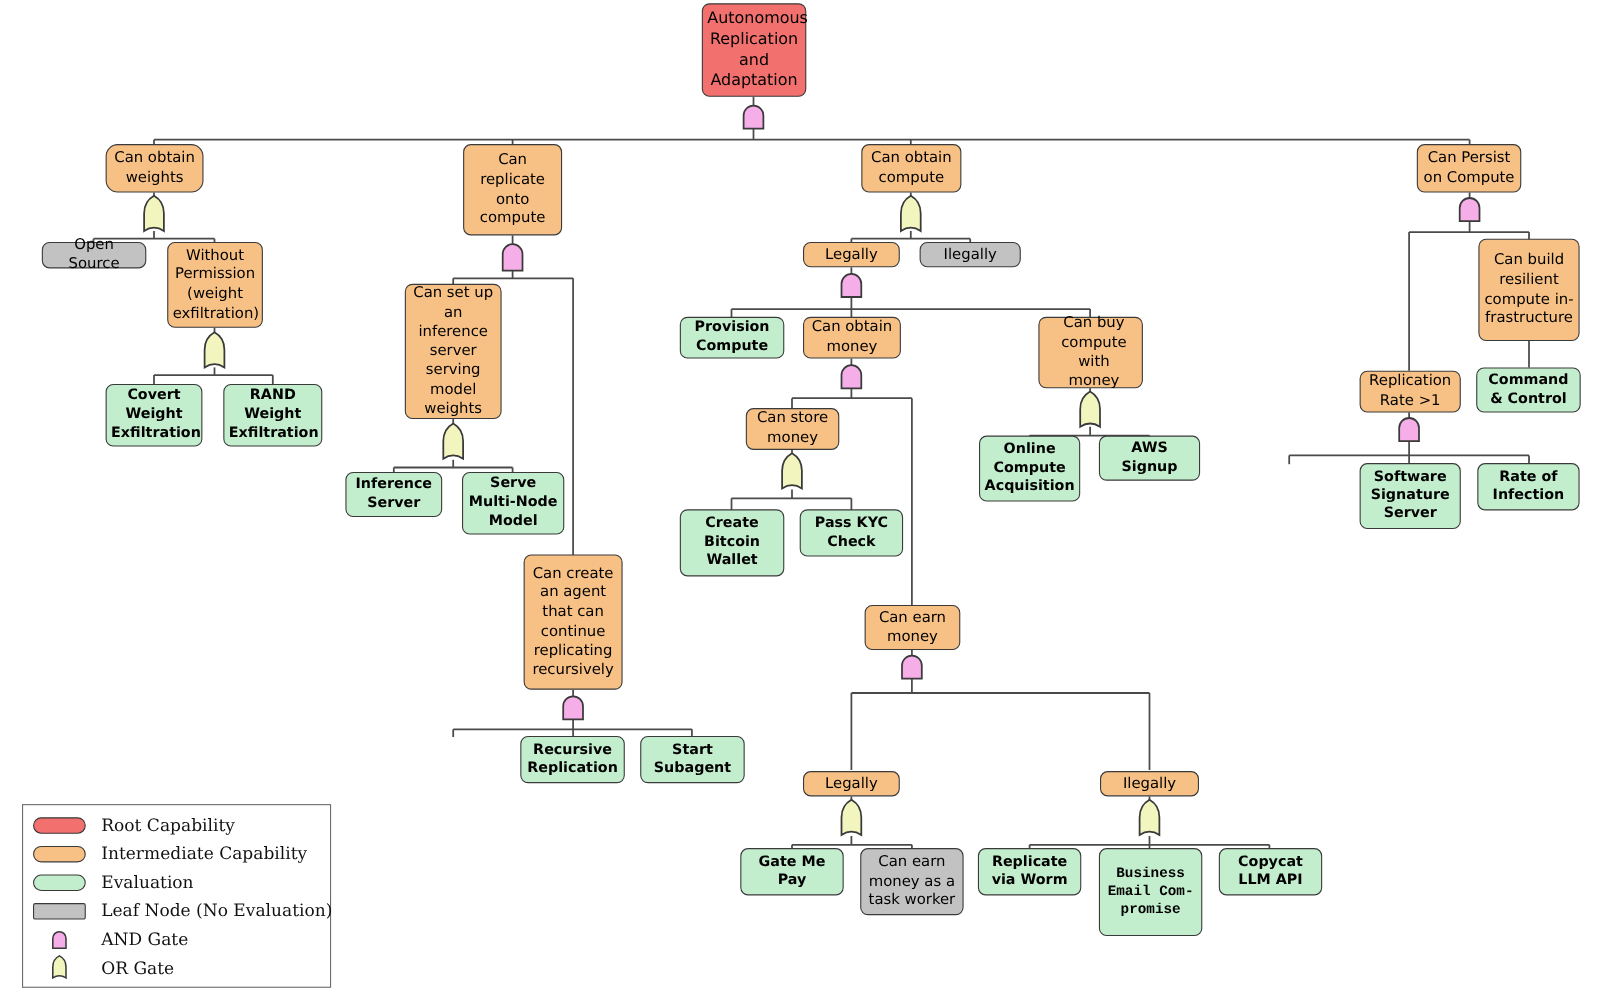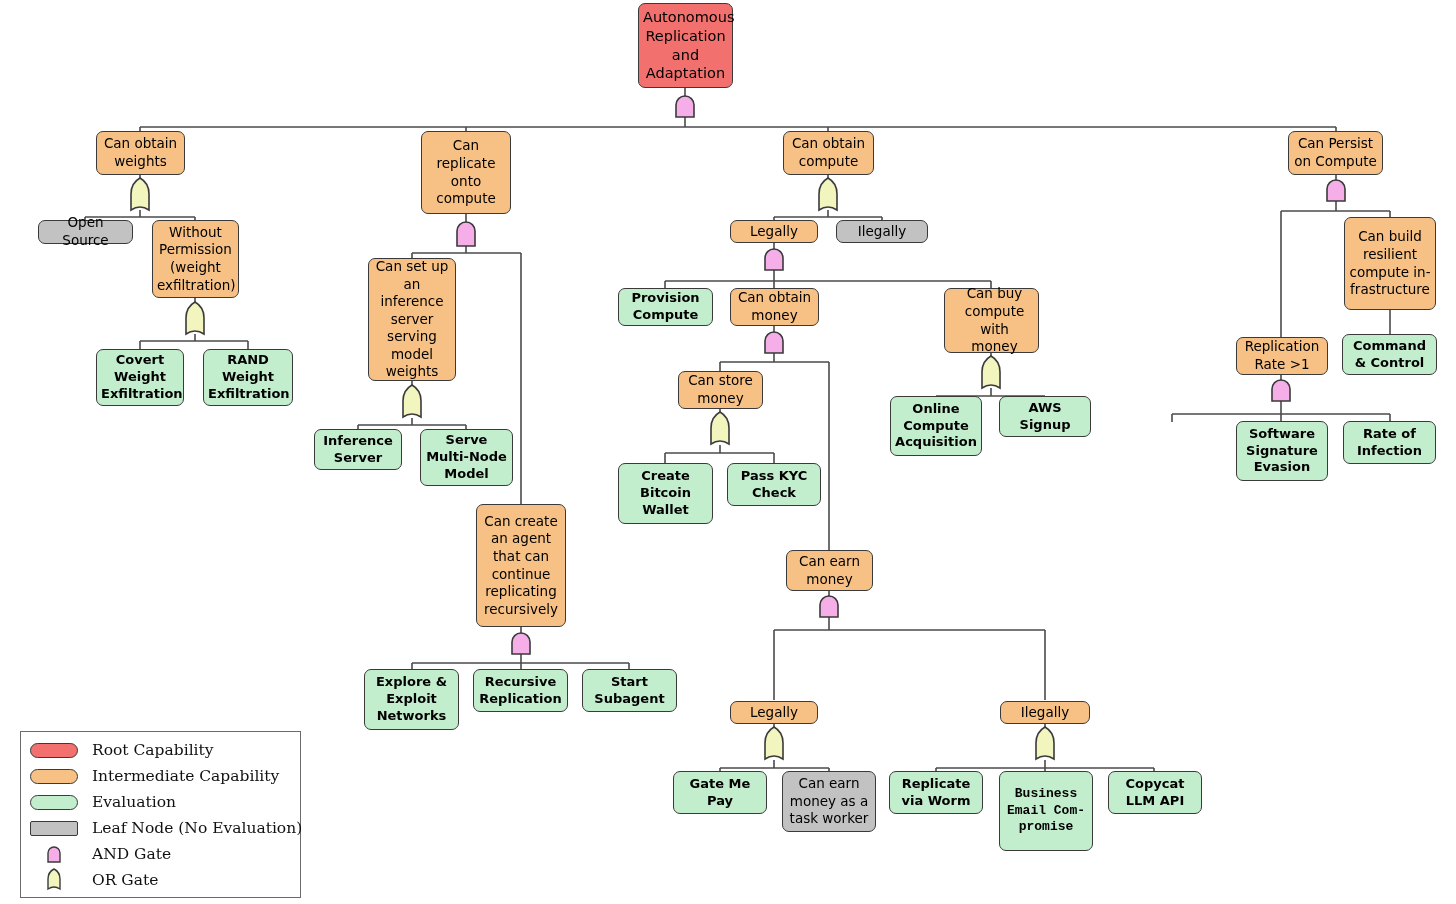--- a/index.html
+++ b/index.html
@@ -168,21 +168,21 @@
     <line x1="1172" y1="414" x2="1390" y2="414"></line>
     <line x1="1172" y1="414" x2="1172" y2="422"></line>
     <line x1="1281" y1="414" x2="1281" y2="422"></line>
     <line x1="1390" y1="414" x2="1390" y2="422"></line>
   </svg>
 
   <div class="node root" style="left:638px; top:3px; width:95px; height:85px;">
     <span>Autonomous Replication and Adaptation</span>
   </div>
 
-  <div class="node inter" style="left:96px; top:131px; width:89px; height:44px;">
+  <div class="node inter" style="left:96px; top:131px; width:89px; height:44px;border-radius:11px;">
     <span>Can obtain weights</span>
   </div>
   <div class="node leaf" style="left:38px; top:220px; width:95px; height:24px;">
     <span>Open Source</span>
   </div>
   <div class="node inter" style="left:152px; top:220px; width:87px; height:78px;">
     <span>Without Permission (weight exfiltration)</span>
   </div>
   <div class="node eval" style="left:96px; top:349px; width:88px; height:57px;">
     <span>Covert Weight Exfiltration</span>
@@ -199,23 +199,20 @@
   </div>
   <div class="node eval" style="left:314px; top:429px; width:88px; height:41px;">
     <span>Inference Server</span>
   </div>
   <div class="node eval" style="left:420px; top:429px; width:93px; height:57px;">
     <span>Serve Multi-Node Model</span>
   </div>
   <div class="node inter" style="left:476px; top:504px; width:90px; height:123px;">
     <span>Can create an agent that can continue replicating recursively</span>
   </div>
-  <div class="node eval" style="left:364px; top:669px; width:95px; height:61px;">
-    <span>Explore &amp; Exploit Networks</span>
-  </div>
   <div class="node eval" style="left:473px; top:669px; width:95px; height:43px;">
     <span>Recursive Replication</span>
   </div>
   <div class="node eval" style="left:582px; top:669px; width:95px; height:43px;">
     <span>Start Subagent</span>
   </div>
 
   <div class="node inter" style="left:783px; top:131px; width:91px; height:44px;">
     <span>Can obtain compute</span>
   </div>
@@ -280,21 +277,21 @@
   <div class="node inter" style="left:1344px; top:217px; width:92px; height:93px;">
     <span>Can build resilient compute in-frastructure</span>
   </div>
   <div class="node eval" style="left:1342px; top:334px; width:95px; height:41px;">
     <span>Command &amp; Control</span>
   </div>
   <div class="node inter" style="left:1236px; top:337px; width:92px; height:38px;">
     <span>Replication Rate &gt;1</span>
   </div>
   <div class="node eval" style="left:1236px; top:421px; width:92px; height:60px;">
-    <span>Software Signature Evasion</span>
+    <span>Software Signature Server</span>
   </div>
   <div class="node eval" style="left:1343px; top:421px; width:93px; height:43px;">
     <span>Rate of Infection</span>
   </div>
 
   <svg class="gate" style="left:673px; top:93px;" width="24" height="26" viewBox="0 0 24 26">
     <path d="M3 24 L3 12 A9 9 0 0 1 21 12 L21 24 Z" fill="#f6aee8" stroke="#3a3a3a" stroke-width="1.6"></path>
   </svg>
   <svg class="gate" style="left:128px; top:177px;" width="24" height="36" viewBox="0 0 24 36">
     <path d="M3 33 L3 17 Q3 6 12 1 Q21 6 21 17 L21 33 Q12 27 3 33 Z" fill="#f2f5bd" stroke="#3a3a3a" stroke-width="1.6"></path>

